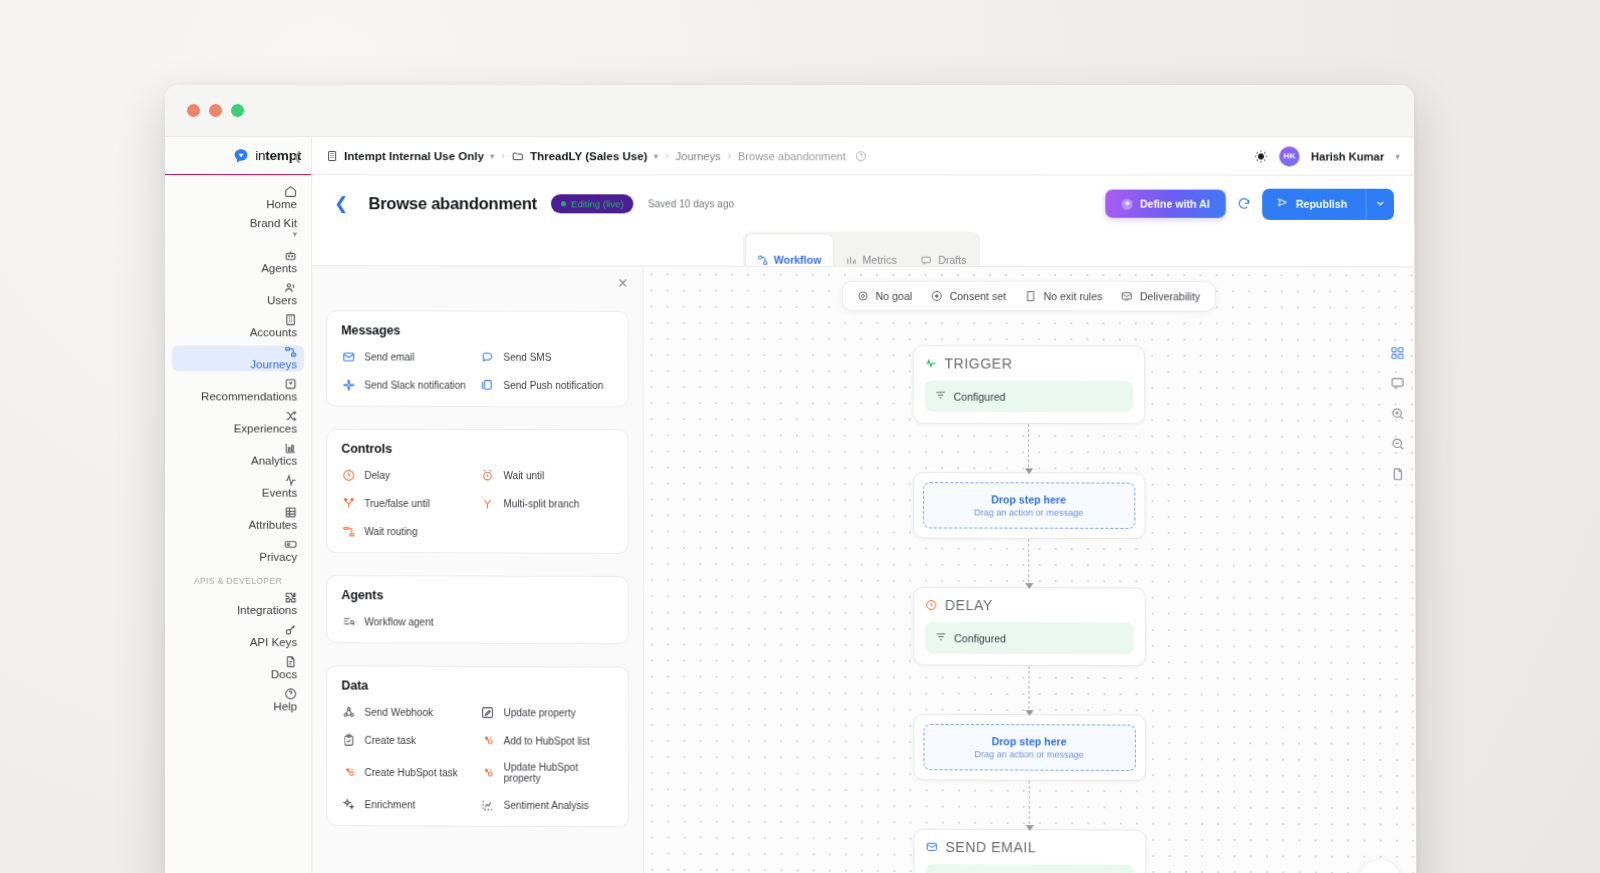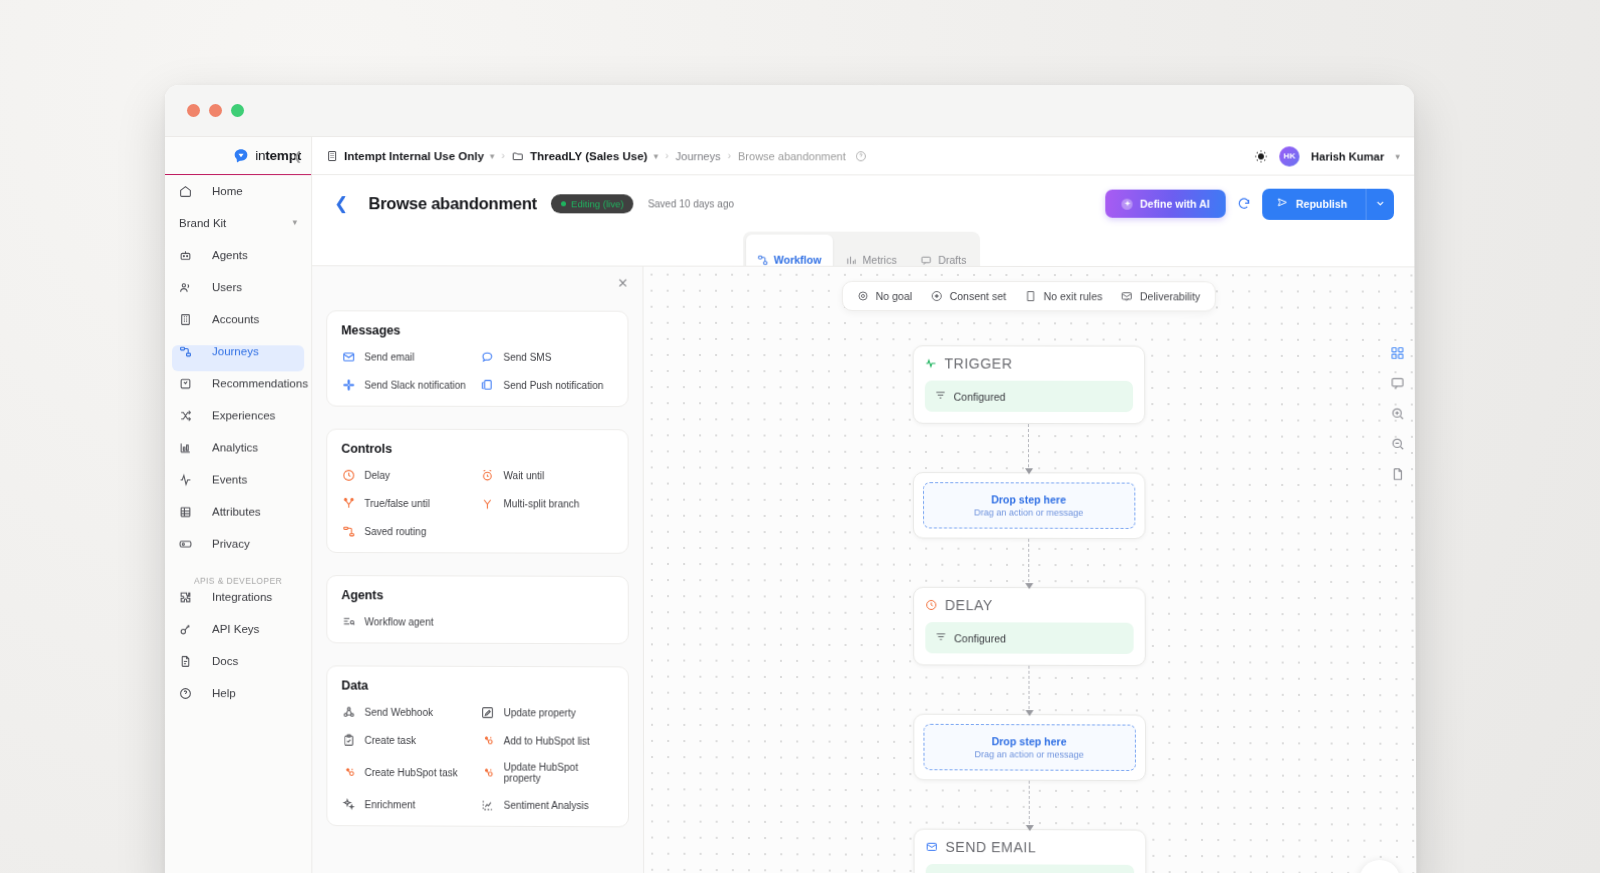--- a/index.html
+++ b/index.html
@@ -59,24 +59,24 @@
   .brand-logo { width: 16px; height: 16px; flex-shrink: 0; }
   .brand-name { font-size: 13.5px; color: #17181c; letter-spacing: -.2px; }
   .brand-name b { font-weight: 700; }
   .brand-name span.light { font-weight: 400; }
   .collapse-btn {
     position: absolute; right: 9px; top: 50%; transform: translateY(-50%);
     color: #9b9b9b; font-size: 11px; line-height: 1; cursor: pointer;
   }
   .nav { padding: 10px 7px 0 7px; flex: 1; overflow: hidden; }
   .nav-item {
-    display: flex; align-items: flex-start; gap: 20px;
+    display: flex; align-items: flex-end; gap: 0;
     height: 26px; padding: 0 7px; border-radius: 6px;
     color: #3a3b40; font-size: 11.5px; cursor: pointer;
-    margin-bottom: 6px; position: relative;
+    margin-bottom: 6px; position: relative; flex-direction: column;
   }
   .nav-item .ic { width: 13px; height: 13px; flex-shrink: 0; color:#55565c; display:flex; align-items:center; justify-content:center;}
   .nav-item.active { background: #e3ecfe; color: #2f6fe4; }
   .nav-item.active .ic { color: #2f6fe4; }
   .nav-item .chev { margin-left: auto; color:#9b9b9b; font-size: 9px; }
   .nav-section {
     font-size: 8.5px; color: #a7a7a7; letter-spacing: .4px;
     padding: 6px 7px 5px 7px; text-transform: uppercase; text-align: center;
   }
 
@@ -106,21 +106,21 @@
   .user-name { font-size: 11px; color: #17181c; font-weight: 600; }
   .user-cv { color:#9b9b9b; font-size: 9px; }
 
   .pagehead {
     height: 56px; background: #fff; display: flex; align-items: center;
     padding: 0 20px 0 16px; gap: 14px; flex-shrink: 0;
   }
   .back-ic { color:#2f6fe4; font-size: 17px; cursor:pointer; padding: 0 6px; }
   .page-title { font-size: 16.5px; font-weight: 700; color: #17181c; letter-spacing: -.25px; }
   .status-pill {
-    background: #404040; color: #1fb45f; font-size: 9.5px;
+    background: #4c1d95; color: #1fb45f; font-size: 9.5px;
     border-radius: 20px; padding: 4px 10px; display: flex; align-items: center; gap: 5px;
   }
   .status-dot { width: 5px; height: 5px; border-radius: 50%; background: #1fb45f; }
   .saved-text { font-size: 10px; color: #77787d; }
   .head-right { margin-left: auto; display: flex; align-items: center; gap: 11px; }
   .btn-ai {
     background: linear-gradient(97deg,#a95cf2 0%, #6d5ef0 55%, #3d7bf5 100%);
     color:#fff; font-size: 10.5px; font-weight: 600;
     border-radius: 7px; padding: 8px 16px; display:flex; align-items:center; gap:7px;
     border: none; cursor: pointer; box-shadow: 0 2px 6px rgba(110,80,240,.28);
@@ -621,21 +621,21 @@
                 <span>Multi-split branch</span>
               </div>
               <div class="pal-item">
                 <span class="ic ic-orange">
                     <svg width="13" height="13" viewBox="0 0 24 24" fill="none" stroke="currentColor" stroke-width="2">
                       <rect x="3" y="4" width="7" height="4" rx="1"></rect>
                       <rect x="14" y="16" width="7" height="4" rx="1"></rect>
                       <path d="M10 6h5a2 2 0 012 2v8"></path>
                     </svg>
                   </span>
-                <span>Saved routing</span>
+                <span>Wait routing</span>
               </div>
             </div>
           </div>
 
           <div class="pal-card">
             <div class="pal-title">Agents</div>
             <div class="pal-grid">
               <div class="pal-item">
                 <span class="ic ic-gray">
                     <svg width="13" height="13" viewBox="0 0 24 24" fill="none" stroke="currentColor" stroke-width="2">

